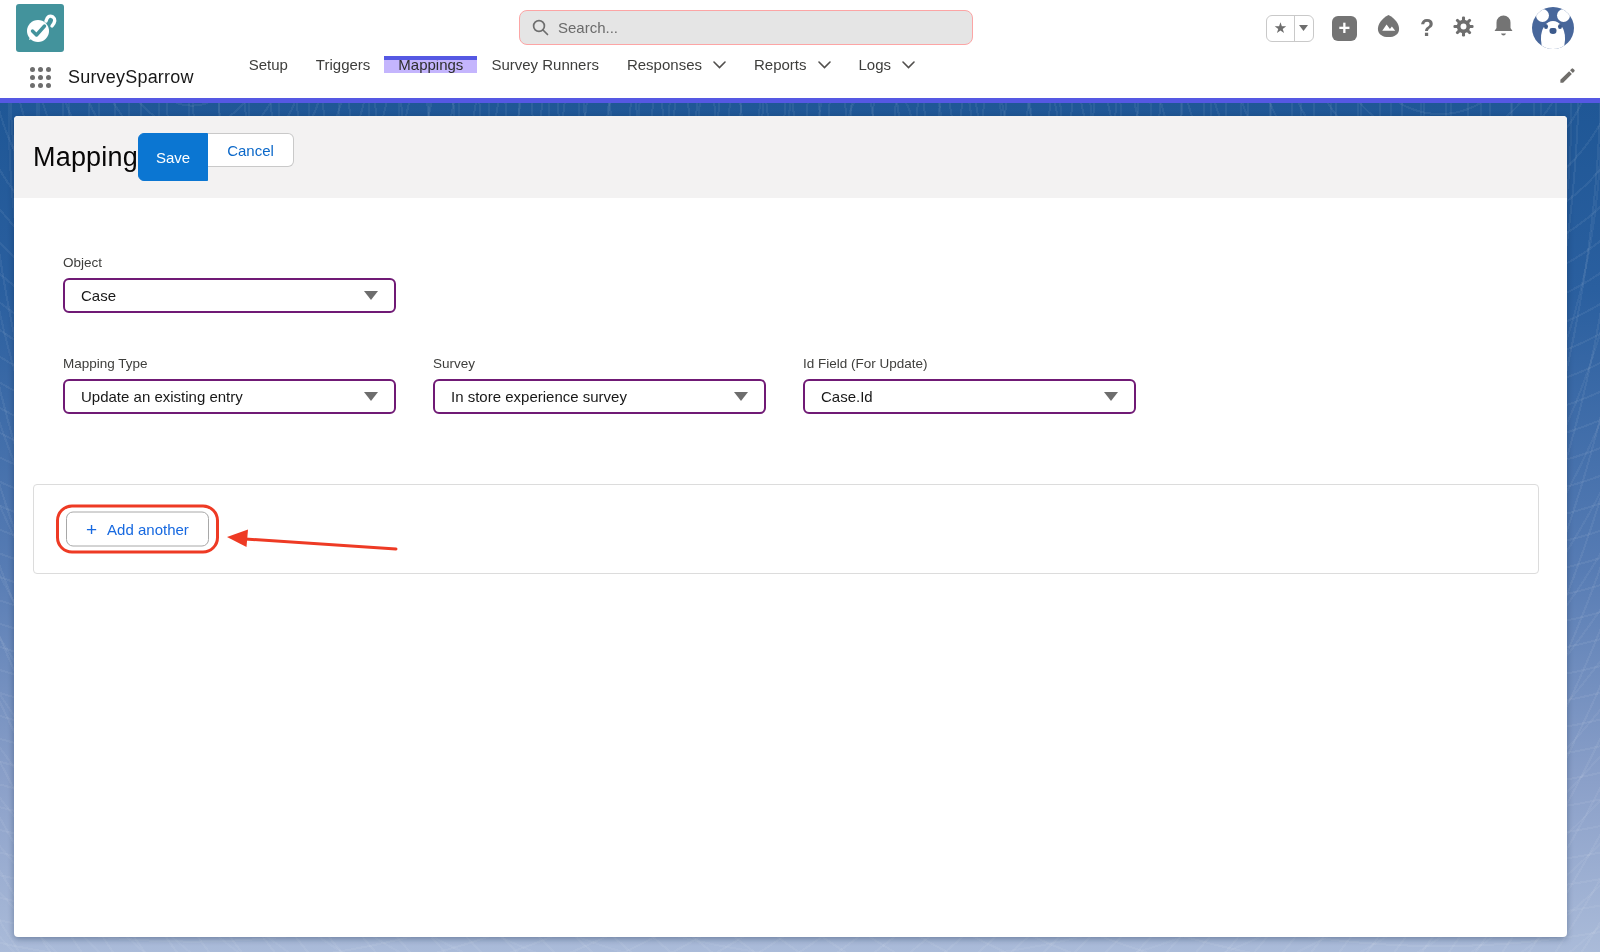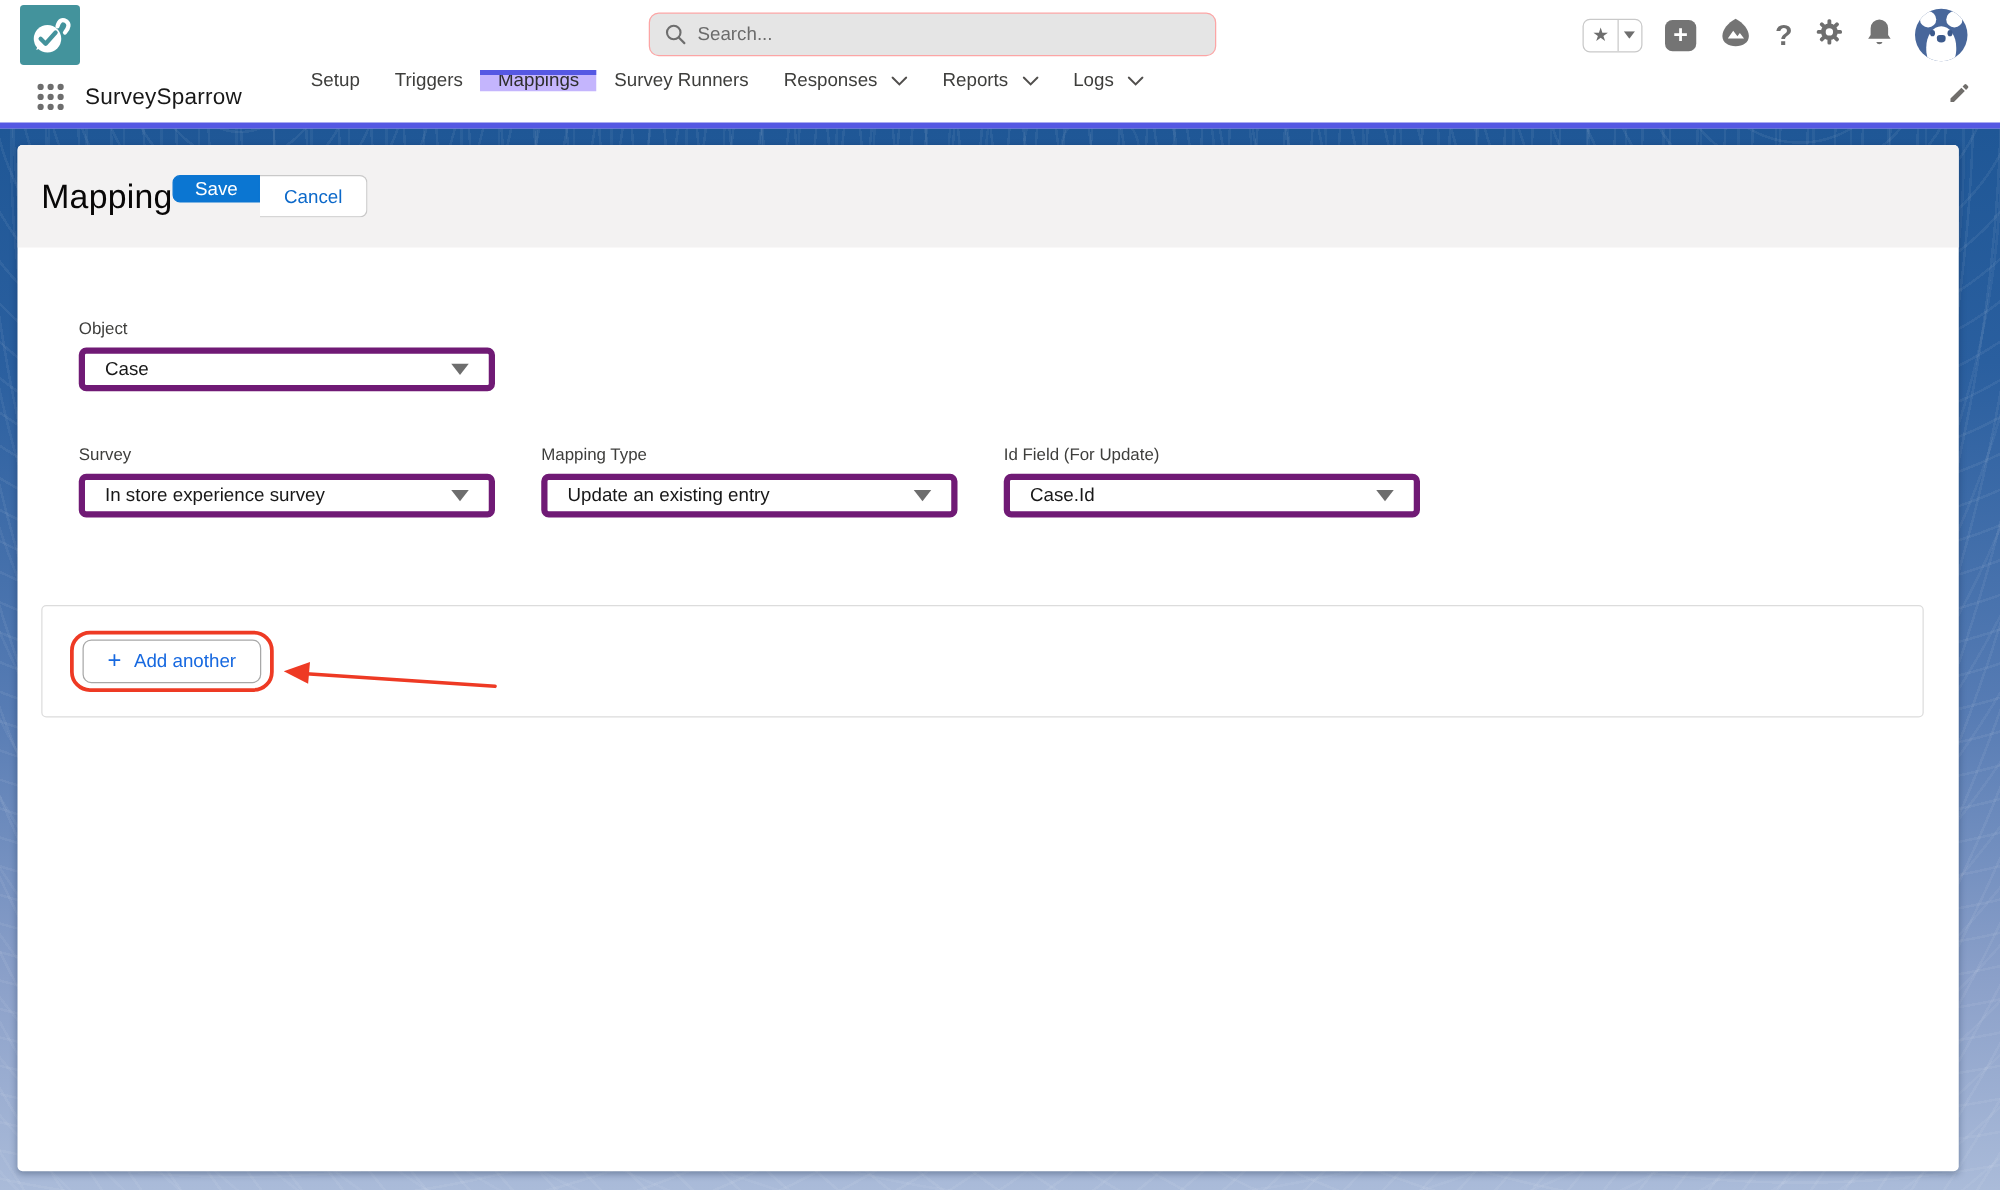--- a/index.html
+++ b/index.html
@@ -52,30 +52,30 @@
       repeating-radial-gradient(circle at 55% 2%, rgba(255,255,255,0.05) 0 2px, rgba(255,255,255,0) 2px 30px),
       repeating-radial-gradient(circle at 90% -8%, rgba(255,255,255,0.06) 0 2px, rgba(255,255,255,0) 2px 26px),
       linear-gradient(180deg,#1f5796 0%, #2a5f9f 22%, #577cb4 55%, #8ba0c9 80%, #aabbd9 100%);
   }
   .card { position:absolute; left:14px; right:33px; top:13px; height:821px; background:#fff;
     border-radius:4px; box-shadow:0 2px 6px rgba(10,30,60,.35); overflow:hidden; }
   .card-header { height:82px; background:#f3f2f2; display:flex; align-items:center;
     justify-content:flex-start; padding:0 21px 0 19px; }
   .page-title { font-size:27px; color:#080707; letter-spacing:.2px; }
   .btn-group { display:flex; }
-  .btn-save { height:22px; padding:0 17px; background:#0b76d2; color:#fff; font-size:15px;
+  .btn-save { height:48px; padding:0 17px; background:#0b76d2; color:#fff; font-size:15px;
     border:1px solid #0b76d2; border-radius:6px 0 0 6px; display:flex; align-items:center; cursor:pointer; }
   .btn-cancel { height:34px; padding:0 19px; background:#fff; color:#0b68c9; font-size:15px;
     border:1px solid #c9c9c9; border-left:none; border-radius:0 6px 6px 0; display:flex; align-items:center; cursor:pointer; }
 
   .card-body { position:relative; }
   .form-area { padding:57px 0 0 49px; }
   .field { width:333px; }
   .field-label { font-size:13.5px; color:#3e3e3c; margin-bottom:8px; }
-  .select { height:35px; border:5px solid #701a75; border-radius:6px; background:#fff;
+  .select { height:35px; border:2px solid #701a75; border-radius:6px; background:#fff;
     display:flex; align-items:center; justify-content:space-between; padding:0 16px; cursor:pointer; }
   .select-value { font-size:15px; color:#181818; }
   .tri-down { width:0; height:0; border-left:7px solid transparent; border-right:7px solid transparent;
     border-top:9px solid #6d6d6d; }
   .fields-row { display:flex; gap:37px; margin-top:43px; }
 
   .add-section { position:relative; margin:70px 28px 0 19px; height:90px;
     border:1px solid #dcdcdc; border-radius:4px; background:#fff; }
   .ring { position:absolute; left:22px; top:50%; transform:translateY(-50%);
     border:3px solid #ee3a24; border-radius:16px; padding:4px 7px; }
@@ -231,30 +231,30 @@
         <div class="field">
           <div class="field-label">Object</div>
           <div class="select">
             <span class="select-value">Case</span>
             <span class="tri-down"></span>
           </div>
         </div>
 
         <div class="fields-row">
           <div class="field">
+            <div class="field-label">Mapping Type</div>
+            <div class="select">
+              <span class="select-value">Update an existing entry</span>
+              <span class="tri-down"></span>
+            </div>
+          </div>
+          <div class="field">
             <div class="field-label">Survey</div>
             <div class="select">
               <span class="select-value">In store experience survey</span>
-              <span class="tri-down"></span>
-            </div>
-          </div>
-          <div class="field">
-            <div class="field-label">Mapping Type</div>
-            <div class="select">
-              <span class="select-value">Update an existing entry</span>
               <span class="tri-down"></span>
             </div>
           </div>
           <div class="field">
             <div class="field-label">Id Field (For Update)</div>
             <div class="select">
               <span class="select-value">Case.Id</span>
               <span class="tri-down"></span>
             </div>
           </div>

